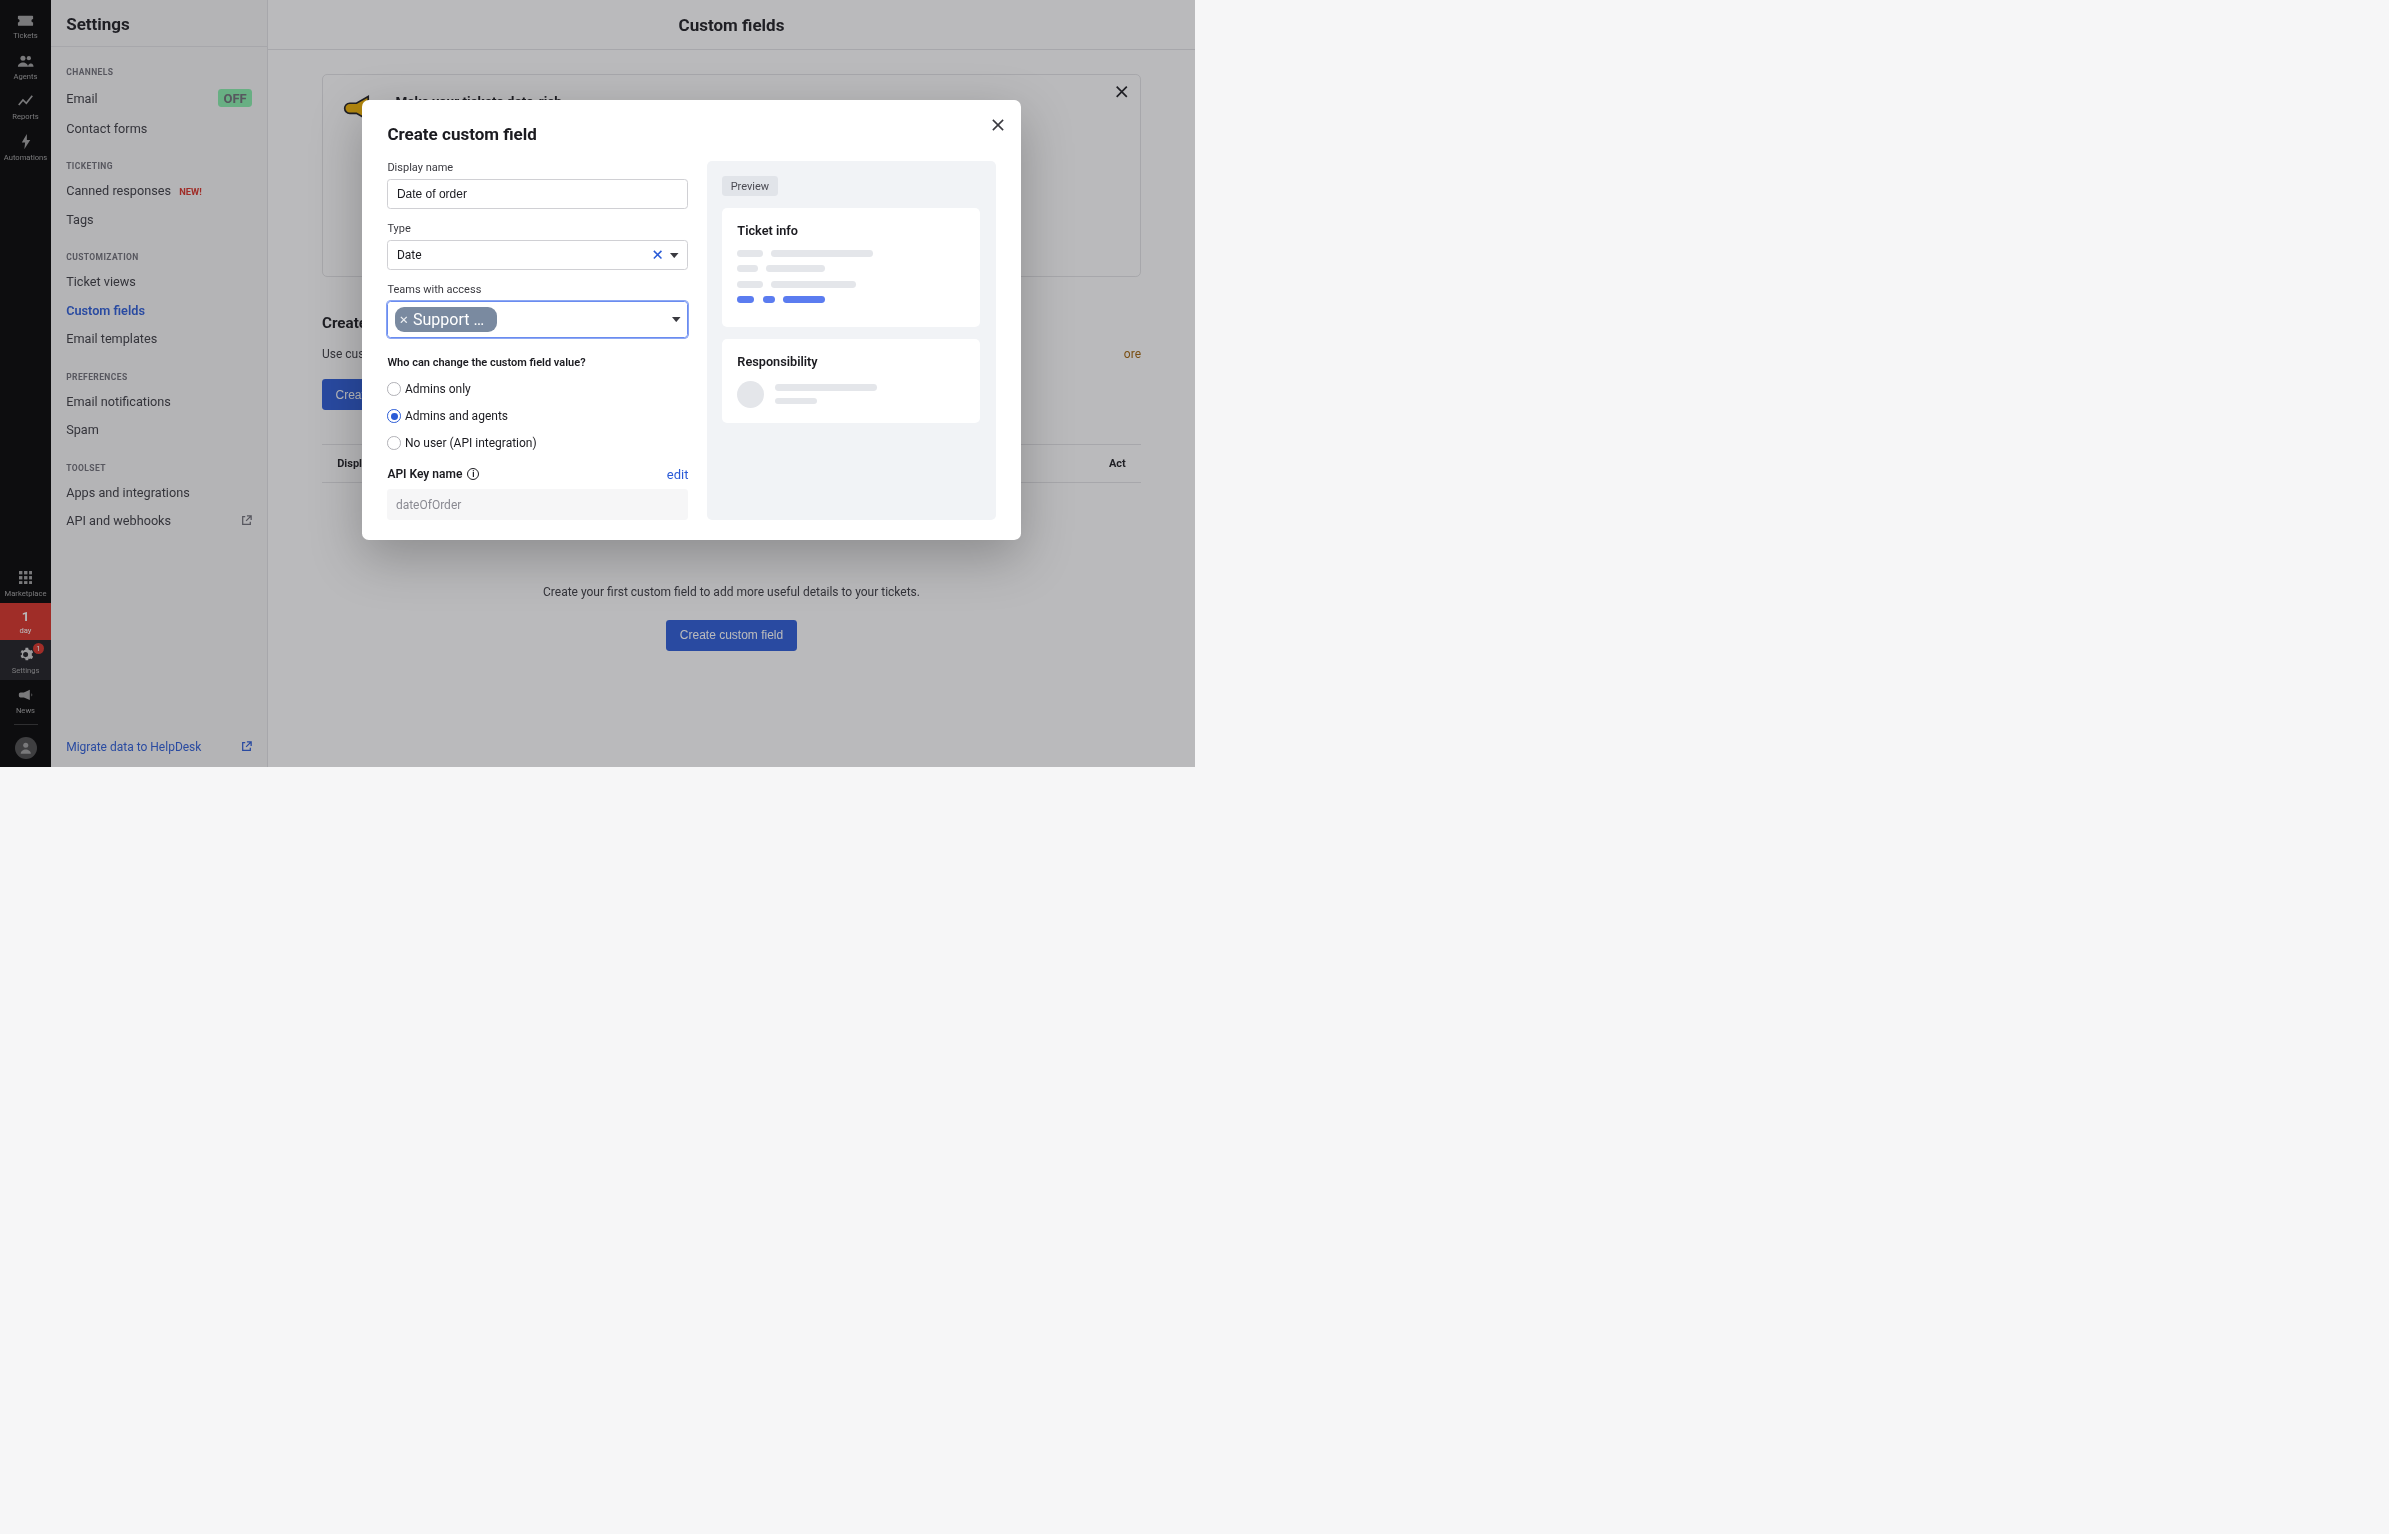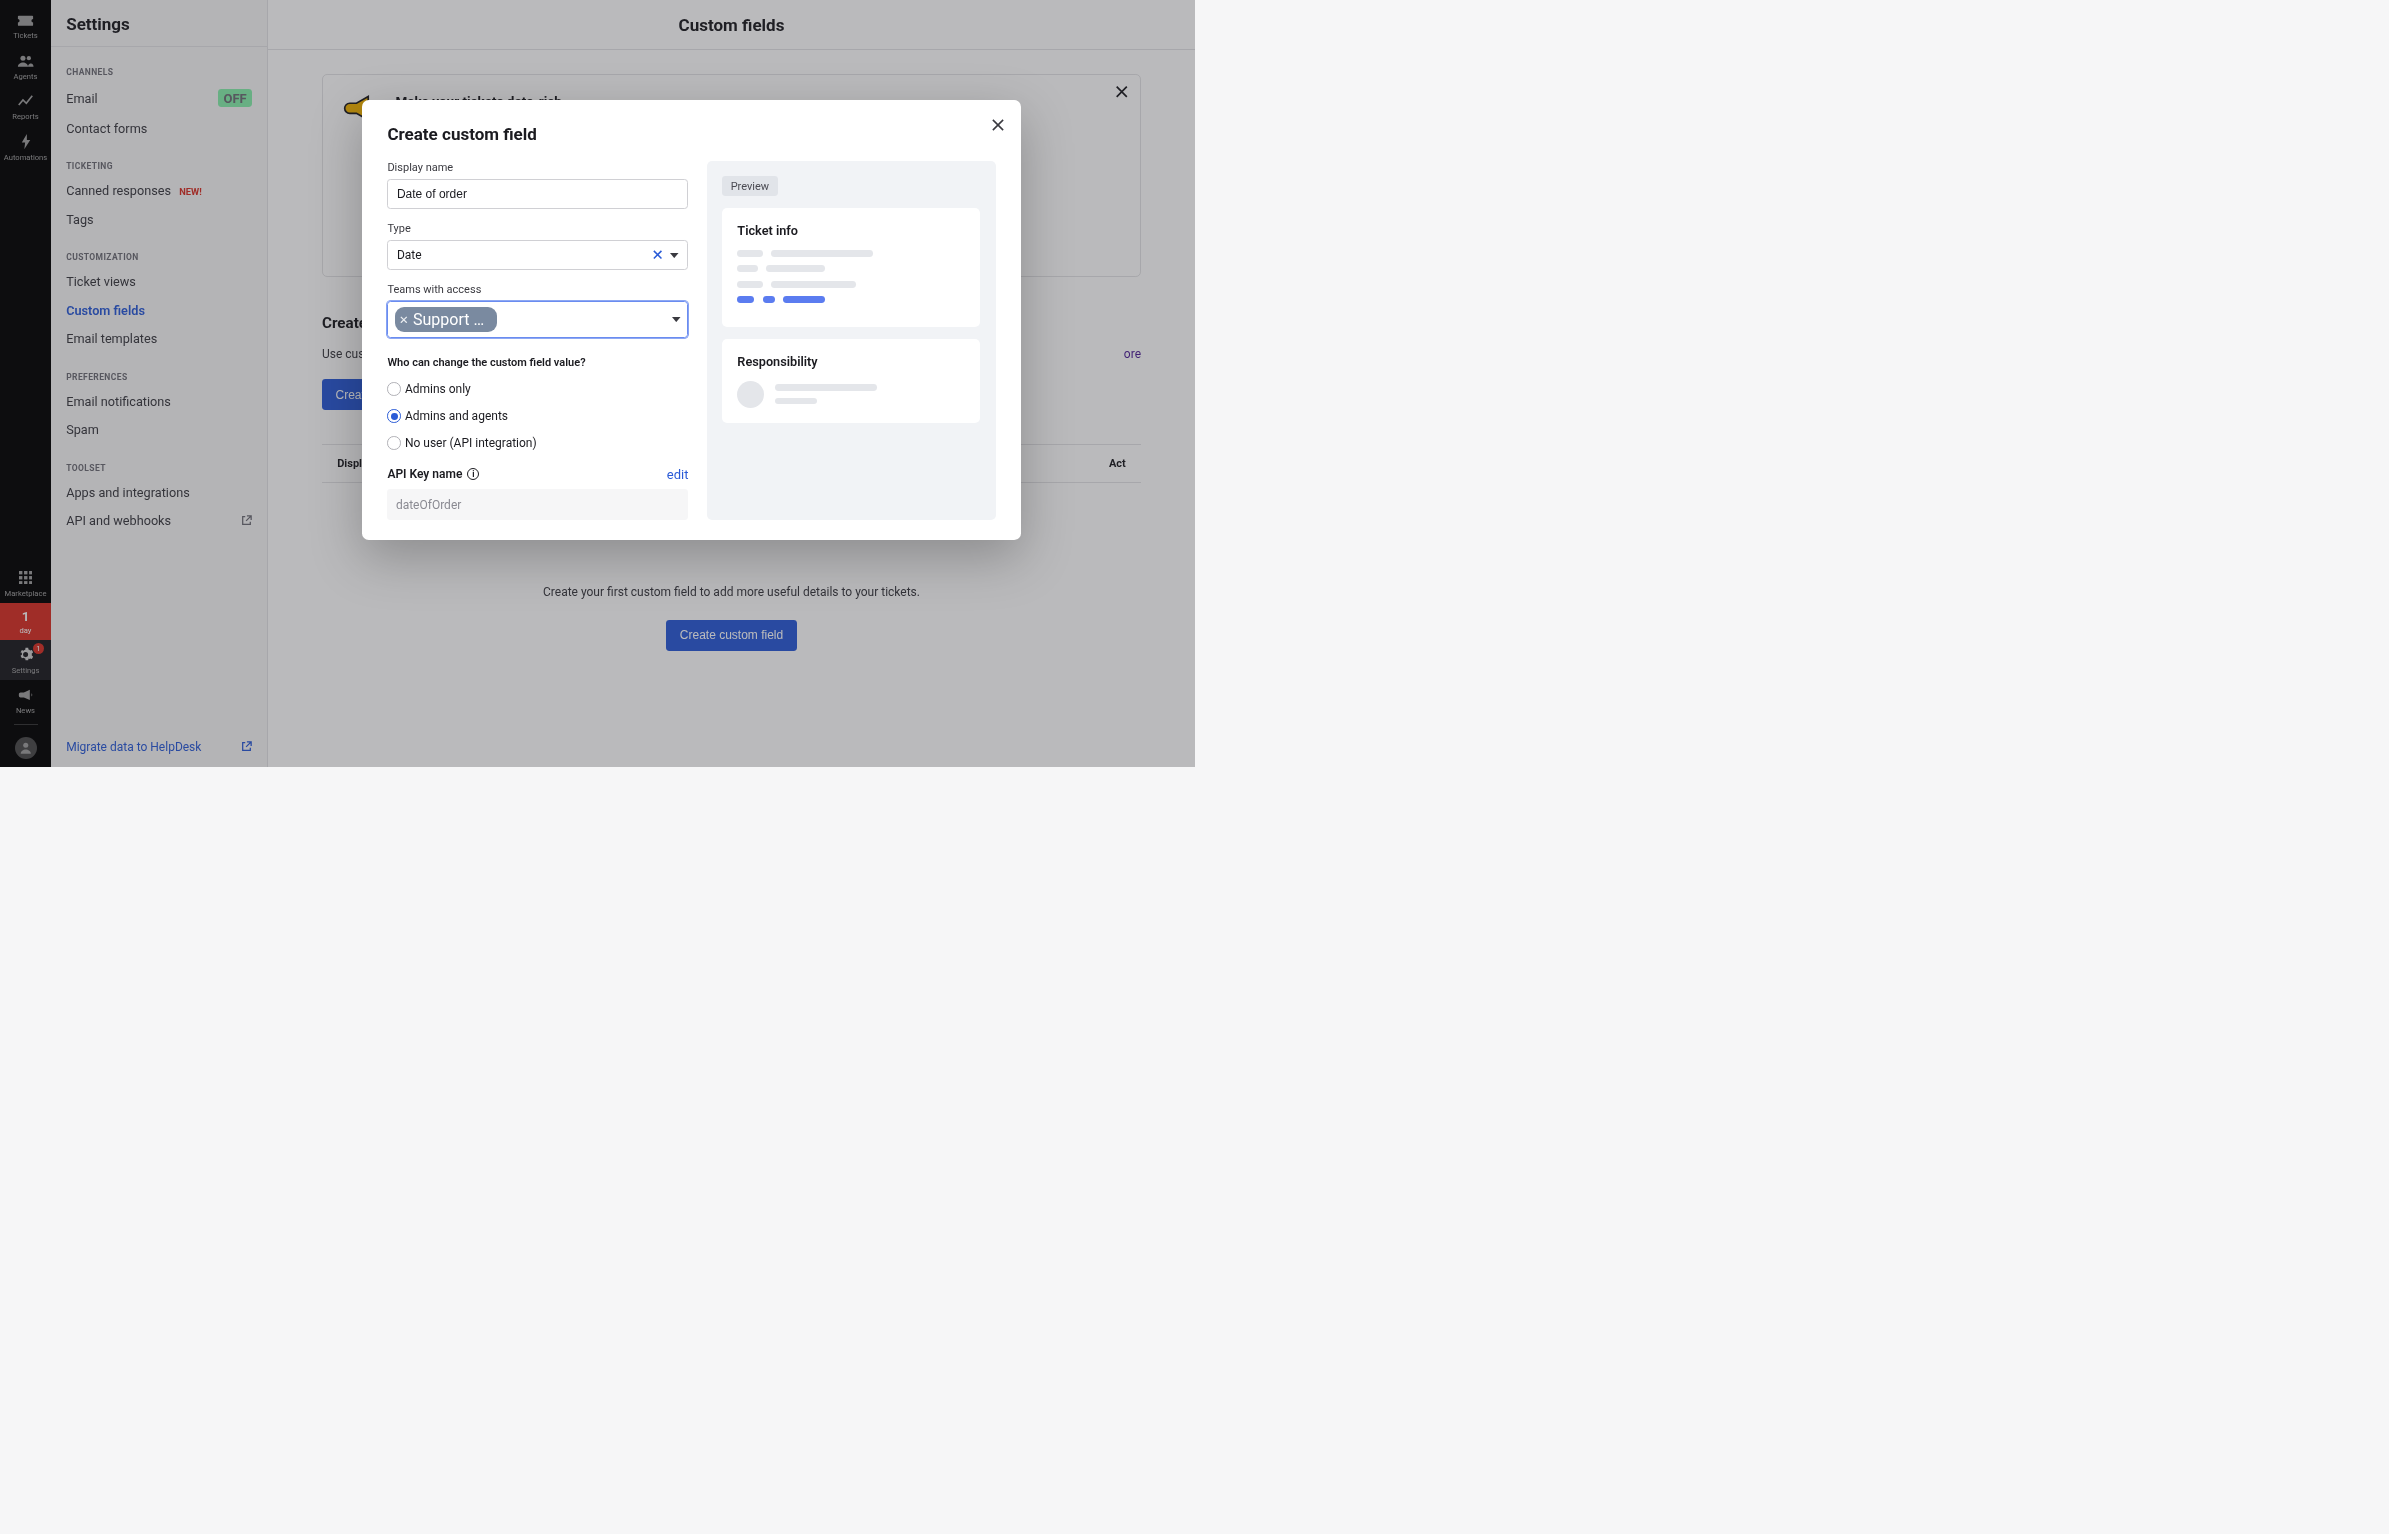--- a/index.html
+++ b/index.html
@@ -92,21 +92,21 @@
     .main-body { padding:24px 54px; }
     .banner {
       border:0.8px solid #e4e4e6; border-radius:5.1px; padding:18.6px 51px 18.6px 20.3px;
       display:flex; align-items:flex-start; gap:15.2px; position:relative;
       height:203px;
     }
     .banner-close { position:absolute; right:12px; top:10.2px; cursor:pointer; color:#1b1b20; }
     .banner-title { font-size:13.5px; font-weight:700; }
     .section-title { font-size:15.2px; font-weight:700; margin-top:37px; }
     .section-desc { font-size:12px; color:#3a3a40; margin-top:15.2px; }
-    .learn-more { color:#4c1d95; }
+    .learn-more { color:#a16207; }
     .btn-primary {
       display:inline-block; margin-top:18.6px; background:#2a5bd7; color:#fff;
       padding:8.5px 13.5px; border-radius:3.4px; font-size:12px; cursor:pointer; border:none;
     }
     .table-head {
       margin-top:34px; border-top:0.8px solid #e4e4e6; border-bottom:0.8px solid #e4e4e6;
       display:flex; justify-content:space-between; padding:12px 15.2px;
       font-size:11px; font-weight:700; color:#1b1b20;
     }
     .empty-state { text-align:center; padding:102px 0 34px; font-size:12px; color:#3a3a40; }

